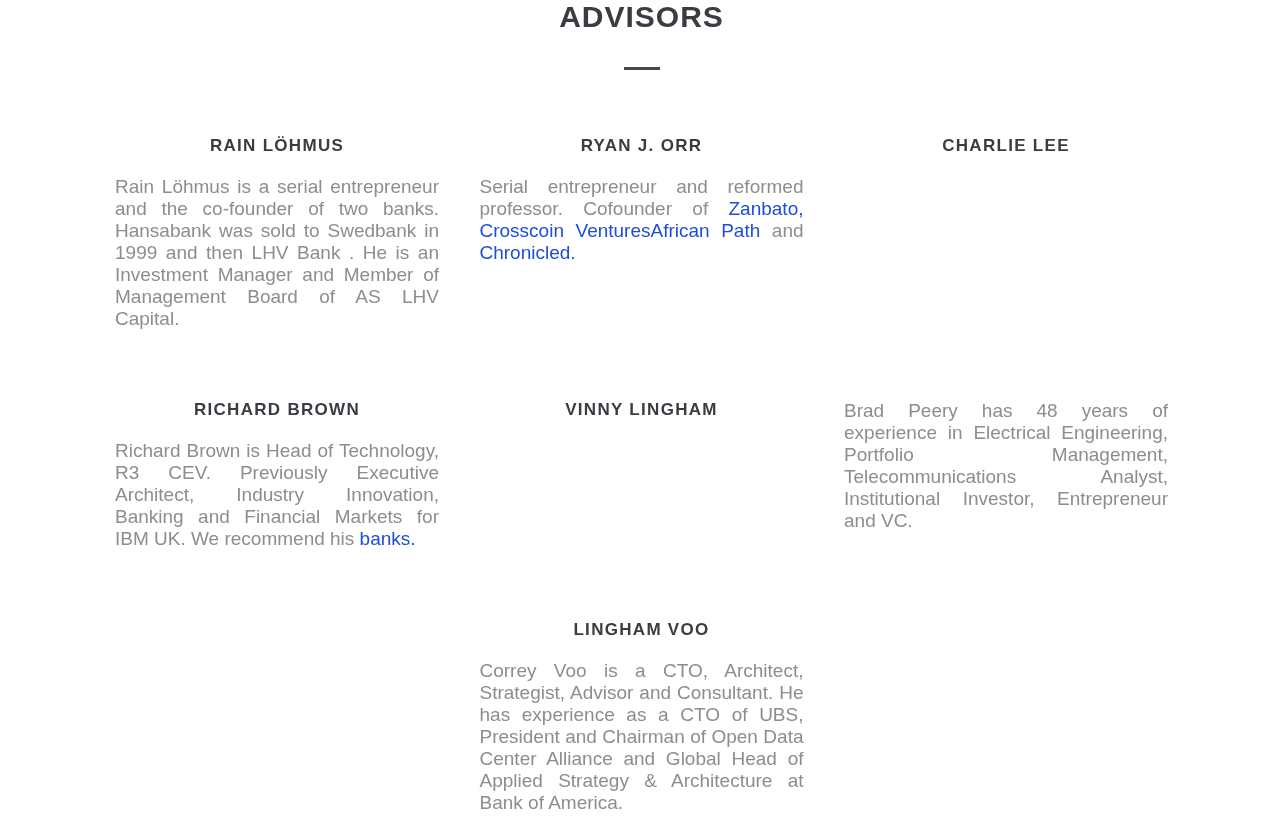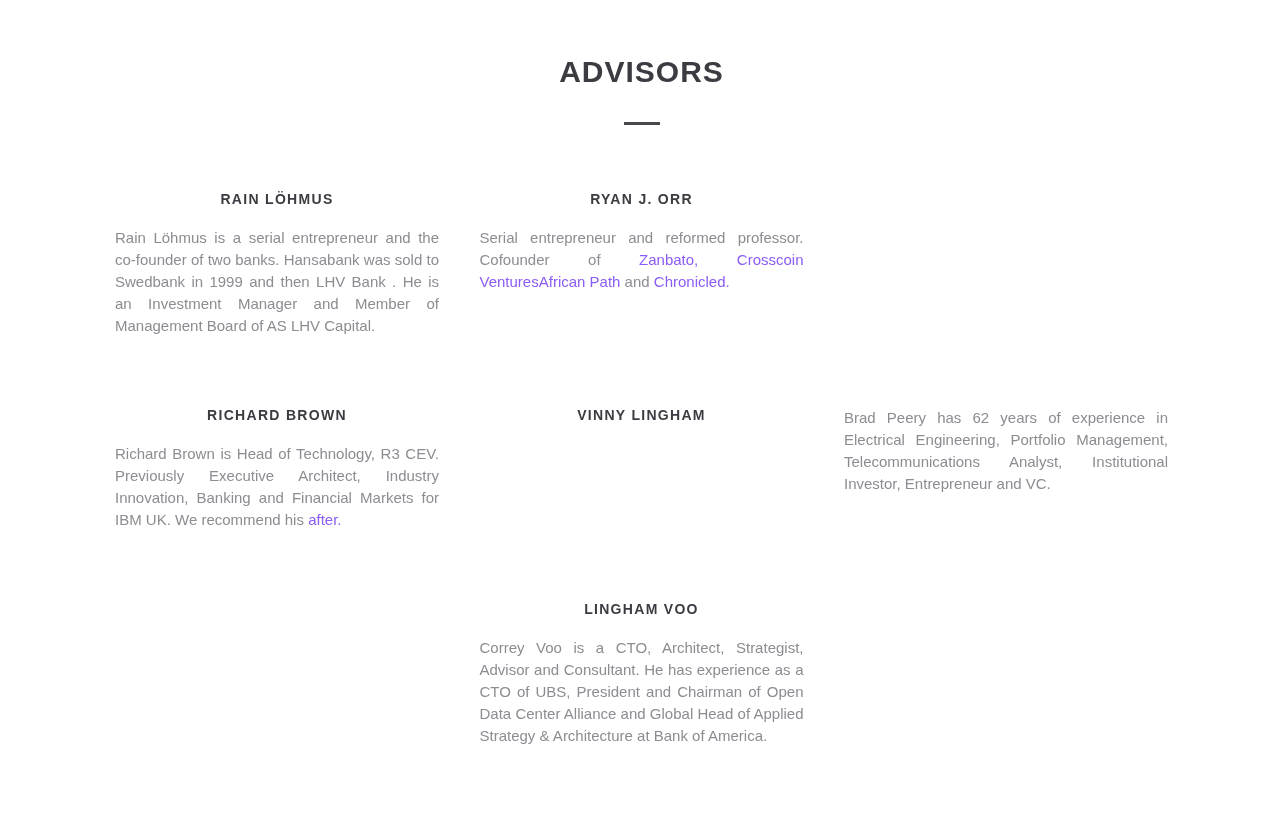--- a/index.html
+++ b/index.html
@@ -6,21 +6,20 @@
   html, body {
     background: #ffffff;
     font-family: "Liberation Sans", "DejaVu Sans", sans-serif;
     width: 1283px;
     height: 821px;
     overflow: hidden;
   }
   .advisors-section {
     width: 1053px;
     margin: 0 auto;
-    padding-top: 55px;
   }
   .section-title {
     text-align: center;
     font-size: 30px;
     font-weight: 700;
     letter-spacing: 1px;
     color: #3b3b42;
   }
   .title-divider {
     width: 36px;
@@ -32,63 +31,64 @@
     margin-top: 66px;
     display: grid;
     grid-template-columns: repeat(3, 324px);
     column-gap: 40px;
     row-gap: 70px;
     justify-content: space-between;
   }
   .advisor { width: 324px; }
   .advisor-name {
     text-align: center;
-    font-size: 14px;
+    font-size: 17px;
     font-weight: 700;
     letter-spacing: 1.3px;
     color: #3b3b42;
     margin-bottom: 20px;
   }
   .advisor-bio {
-    font-size: 15px;
+    font-size: 19px;
     line-height: 22px;
     color: #8c8c92;
     text-align: justify;
   }
   .bio-link {
-    color: #8b5cf6;
+    color: #1d4ed8;
     text-decoration: none;
     cursor: pointer;
   }
 </style>
 </head>
 <body>
 
 <div class="advisors-section">
   <h2 class="section-title">ADVISORS</h2>
   <div class="title-divider"></div>
   <div class="advisors-grid">
       <div class="advisor">
         <h3 class="advisor-name">RAIN LÖHMUS</h3>
         <p class="advisor-bio">Rain Löhmus is a serial entrepreneur and the co-founder of two banks. Hansabank was sold to Swedbank in 1999 and then LHV Bank . He is an Investment Manager and Member of Management Board of AS LHV Capital.</p>
       </div>
       <div class="advisor">
         <h3 class="advisor-name">RYAN J. ORR</h3>
         <p class="advisor-bio">Serial entrepreneur and reformed professor. Cofounder of <a class="bio-link" href="#">Zanbato,</a> <a class="bio-link" href="#">Crosscoin Ventures</a><a class="bio-link" href="#">African Path</a> and <a class="bio-link" href="#">Chronicled.</a></p>
       </div>
       <div class="advisor">
+        <h3 class="advisor-name">CHARLIE LEE</h3>
       </div>
       <div class="advisor">
         <h3 class="advisor-name">RICHARD BROWN</h3>
-        <p class="advisor-bio">Richard Brown is Head of Technology, R3 CEV. Previously Executive Architect, Industry Innovation, Banking and Financial Markets for IBM UK. We recommend his <a class="bio-link" href="#">after</a><a class="bio-link" href="#">.</a></p>
+        <p class="advisor-bio">Richard Brown is Head of Technology, R3 CEV. Previously Executive Architect, Industry Innovation, Banking and Financial Markets for IBM UK. We recommend his <a class="bio-link" href="#">banks</a><a class="bio-link" href="#">.</a></p>
       </div>
       <div class="advisor">
         <h3 class="advisor-name">VINNY LINGHAM</h3>
       </div>
       <div class="advisor">
-        <p class="advisor-bio">Brad Peery has 62 years of experience in Electrical Engineering, Portfolio Management, Telecommunications Analyst, Institutional Investor, Entrepreneur and VC.</p>
+        <p class="advisor-bio">Brad Peery has 48 years of experience in Electrical Engineering, Portfolio Management, Telecommunications Analyst, Institutional Investor, Entrepreneur and VC.</p>
       </div>
       <div class="advisor" style="grid-column-start: 2;">
         <h3 class="advisor-name">LINGHAM VOO</h3>
         <p class="advisor-bio">Correy Voo is a CTO, Architect, Strategist, Advisor and Consultant. He has experience as a CTO of UBS, President and Chairman of Open Data Center Alliance and Global Head of Applied Strategy &amp; Architecture at Bank of America.</p>
       </div>
     </div>
 </div>
 
 </body></html>

